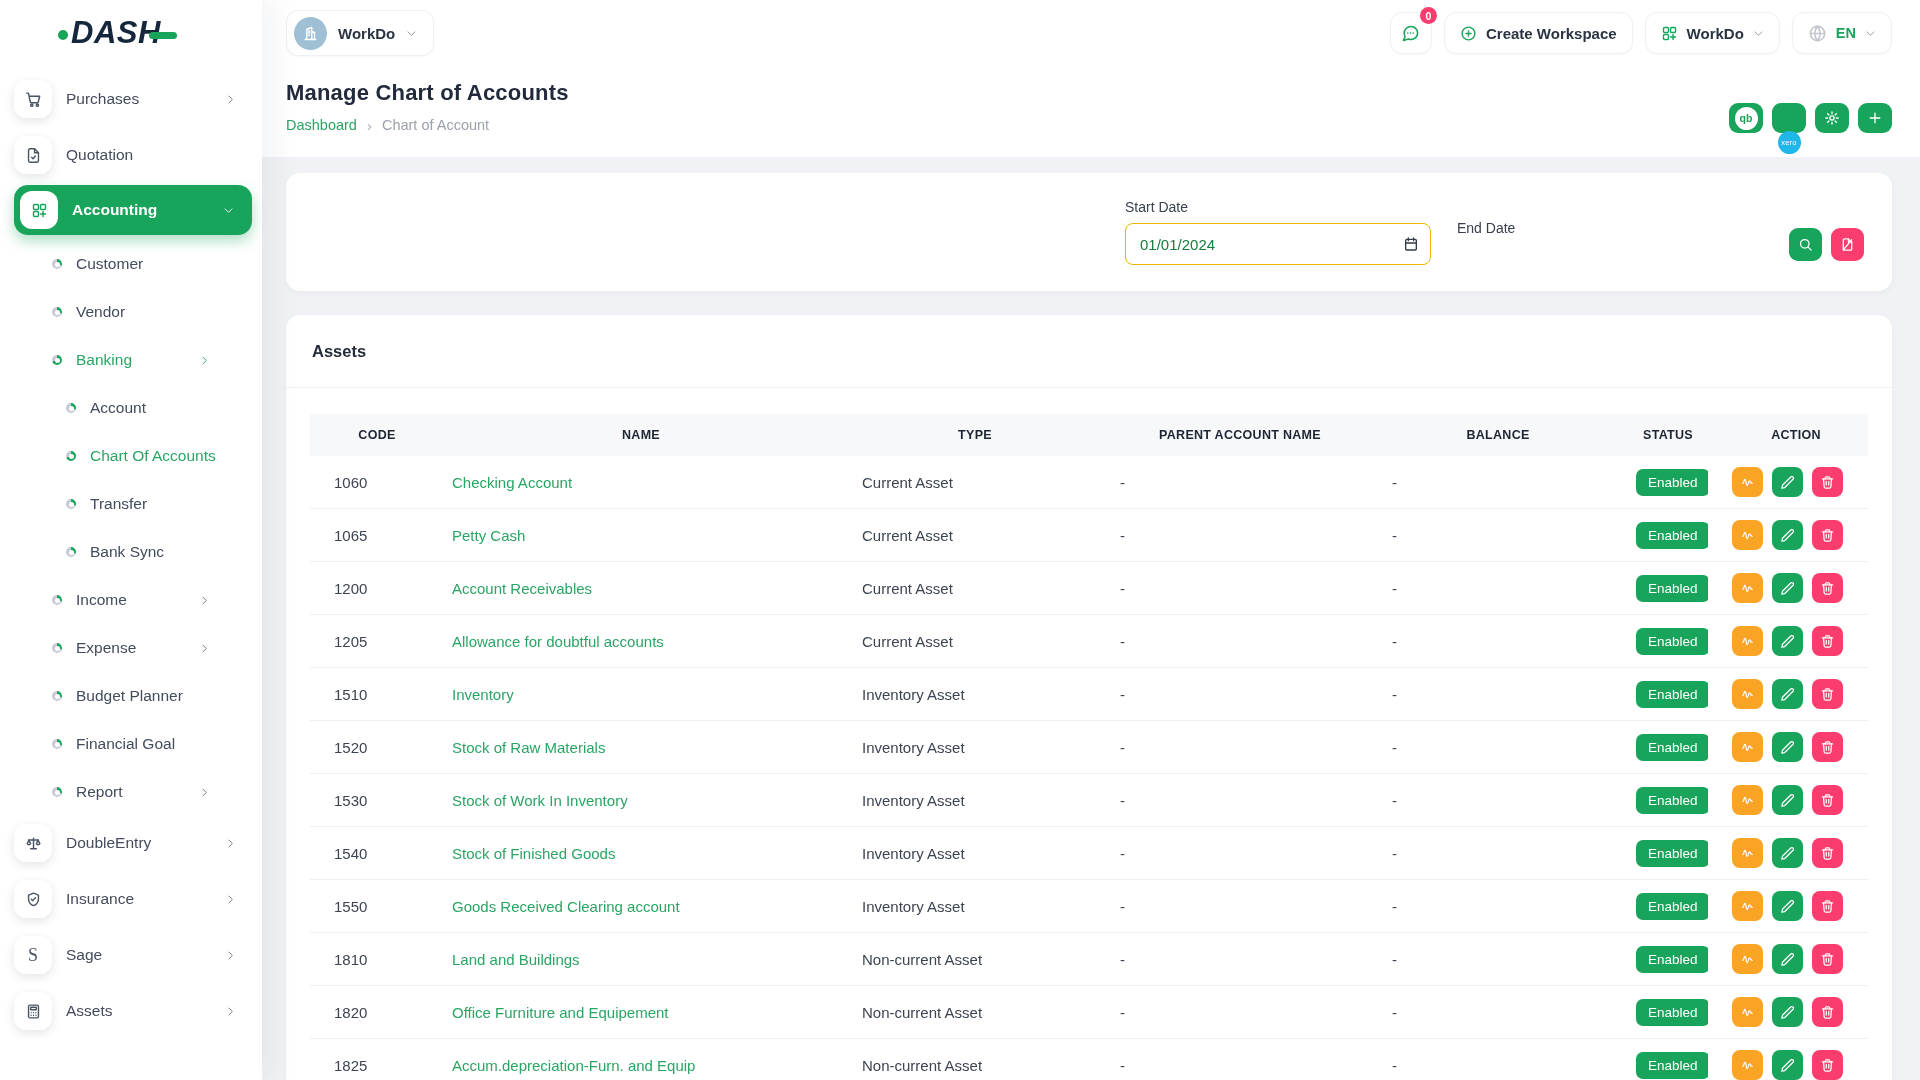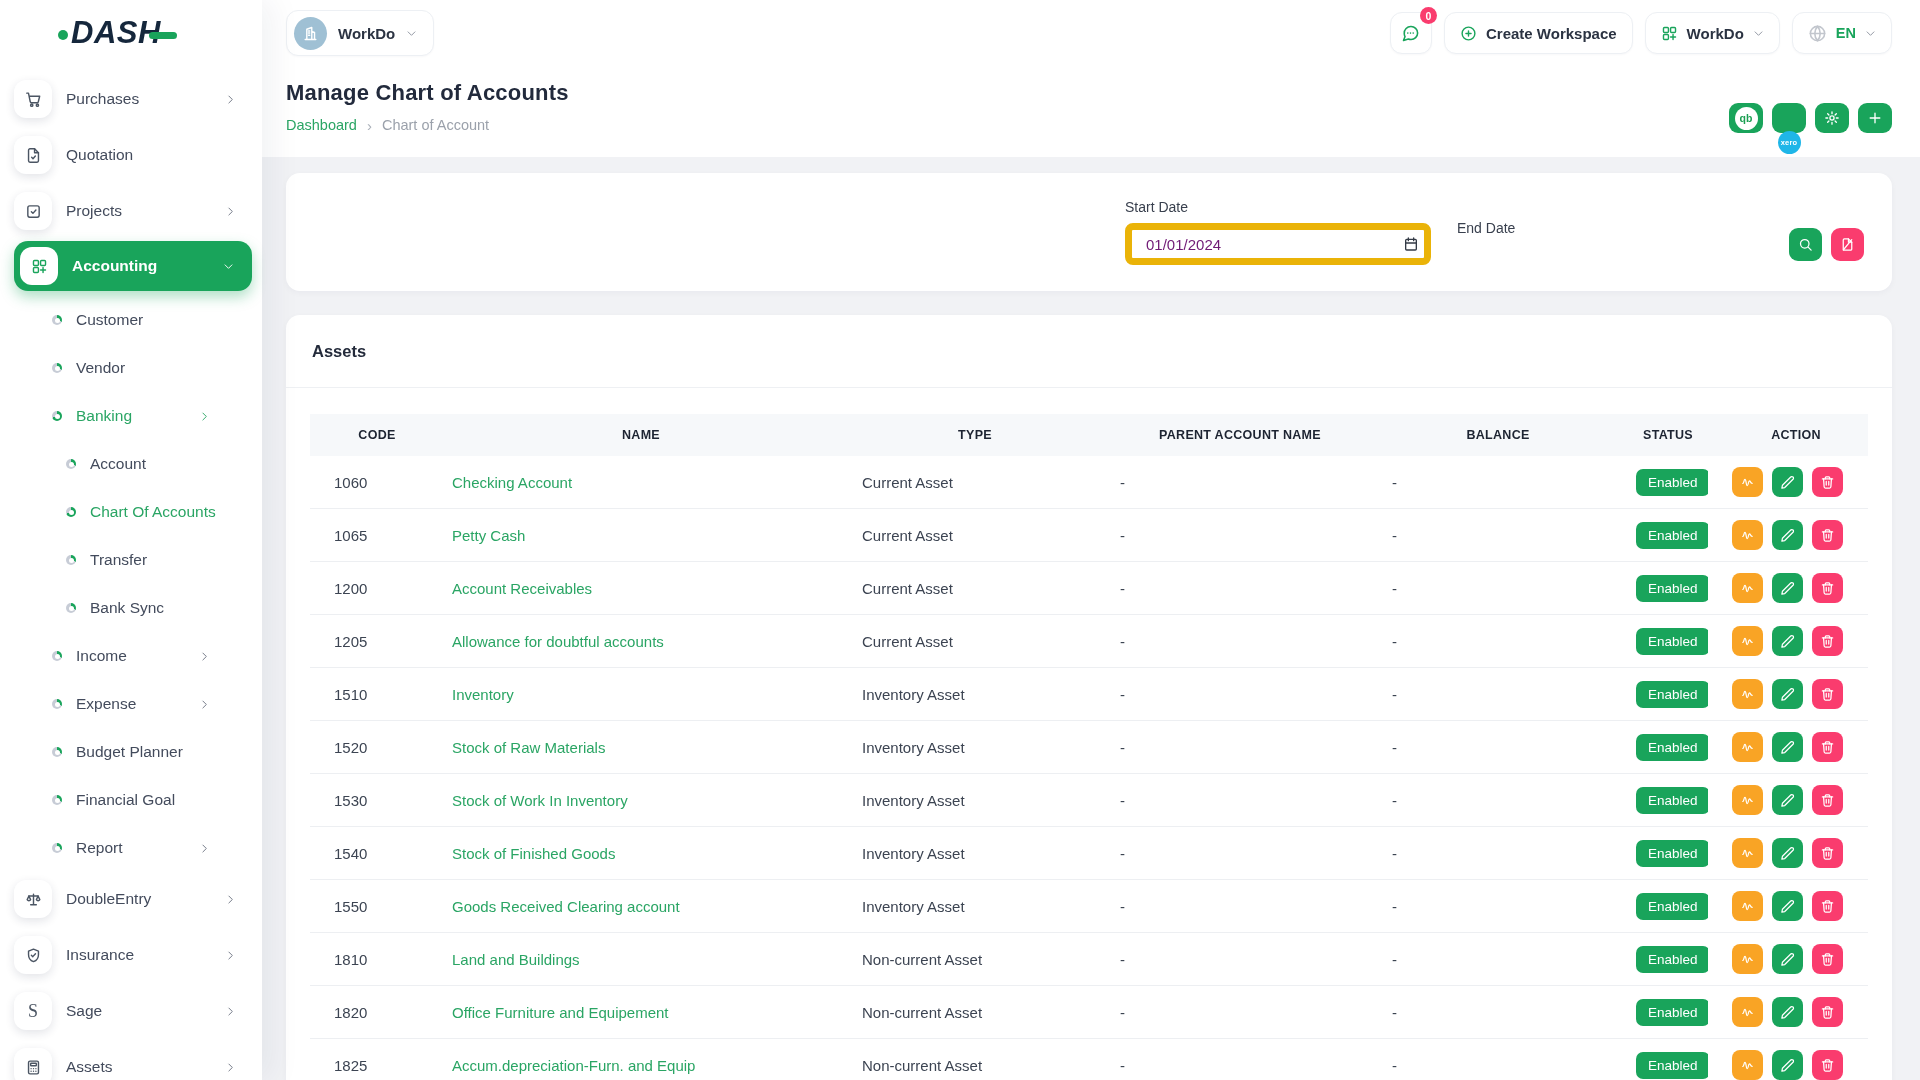--- a/index.html
+++ b/index.html
@@ -75,31 +75,31 @@
   .page-head{background:#fff;padding:14px 28px 24px 24px;display:flex;align-items:flex-end;}
   .page-title{font-size:22px;font-weight:700;color:#222a3c;letter-spacing:.2px;}
   .breadcrumb{margin-top:11px;display:flex;align-items:center;gap:10px;font-size:14.5px;}
   .crumb-link{color:var(--link);cursor:pointer;}
   .crumb-sep{color:#aab0b9;font-size:15px;line-height:1;}
   .crumb-cur{color:var(--muted);}
   .head-actions{margin-left:auto;display:flex;gap:9px;}
   .hdr-btn{width:34px;height:30px;border:none;border-radius:9px;background:var(--accent);display:grid;place-items:center;cursor:pointer;color:#fff;}
   .hdr-btn .ico{width:16px;height:16px;}
   .qb{width:23px;height:23px;border-radius:50%;background:#ffffff;color:#1c9f53;font-size:10.5px;font-weight:800;display:grid;place-items:center;}
-  .xero{width:23px;height:23px;border-radius:50%;background:var(--xero);color:#fff;font-size:7.5px;font-weight:700;display:grid;place-items:center;letter-spacing:.2px;margin-top:28px;}
+  .xero{width:23px;height:23px;border-radius:50%;background:var(--xero);color:#fff;font-size:7.5px;font-weight:400;display:grid;place-items:center;letter-spacing:.2px;margin-top:28px;}
 
   .content{padding:16px 28px 0 24px;}
   .card{background:#fff;border-radius:14px;box-shadow:0 2px 6px rgba(25,35,65,.04);}
   .filter-card{height:118px;display:flex;align-items:center;justify-content:flex-end;gap:26px;padding:0 28px;}
   .field{width:306px;}
   .field-label{font-size:14px;color:#39404e;margin-bottom:8px;}
   .input-wrap{position:relative;height:42px;}
   .input-wrap input{
-    width:100%;height:100%;border:7px solid #eab308;border-radius:8px;padding:0 40px 0 14px;
-    font-size:15px;color:#701a75;font-family:inherit;background:#fff;outline:none;
+    width:100%;height:100%;border:1px solid #eab308;border-radius:8px;padding:0 40px 0 14px;
+    font-size:15px;color:#15803d;font-family:inherit;background:#fff;outline:none;
   }
   .cal-ico{position:absolute;right:12px;top:13px;width:16px;height:16px;color:#333a46;stroke-width:1.8;pointer-events:none;}
   .filter-btns{display:flex;gap:9px;margin-top:25px;}
   .filter-btn{width:33px;height:33px;border:none;border-radius:9px;display:grid;place-items:center;cursor:pointer;color:#fff;}
   .filter-btn .ico{width:15px;height:15px;}
   .btn-search{background:var(--accent);}
   .btn-reset{background:var(--pink);}
 
   .table-card{margin-top:24px;padding-top:27px;min-height:760px;border-bottom-left-radius:0;border-bottom-right-radius:0;}
   .section-title{font-size:16.5px;font-weight:700;color:#242b3b;padding-left:26px;}
@@ -151,36 +151,20 @@
         <span class="icon-box">
           <span class="ico">
             <svg viewBox="0 0 24 24">
               <path d="M13.5 2.5H7a2 2 0 0 0-2 2v15a2 2 0 0 0 2 2h10a2 2 0 0 0 2-2V8z"></path>
               <path d="M13.5 2.5V8H19"></path>
               <path d="M9.4 14.6l1.9 1.9 3.3-3.9"></path>
             </svg>
           </span>
         </span>
         <span class="sb-label">Quotation</span>
-      </div>
-      <div class="sb-item top">
-        <span class="icon-box">
-          <span class="ico">
-            <svg viewBox="0 0 24 24">
-              <rect x="4" y="4" width="16" height="16" rx="2.6"></rect>
-              <path d="M9 12.4l2.2 2.2 4.2-4.8"></path>
-            </svg>
-          </span>
-        </span>
-        <span class="sb-label">Projects</span>
-        <span class="sb-chevron">
-          <svg viewBox="0 0 24 24" stroke-width="2.6">
-            <path d="M8.5 4.5l7.5 7.5-7.5 7.5"></path>
-          </svg>
-        </span>
       </div>
       <div class="sb-item top active">
         <span class="icon-box">
           <span class="ico">
             <svg viewBox="0 0 24 24">
               <rect x="3.5" y="3.5" width="7" height="7" rx="1.4"></rect>
               <rect x="13.5" y="3.5" width="7" height="7" rx="1.4"></rect>
               <rect x="3.5" y="13.5" width="7" height="7" rx="1.4"></rect>
               <path d="M17 13.5V20.5M13.5 17h7"></path>
             </svg>

